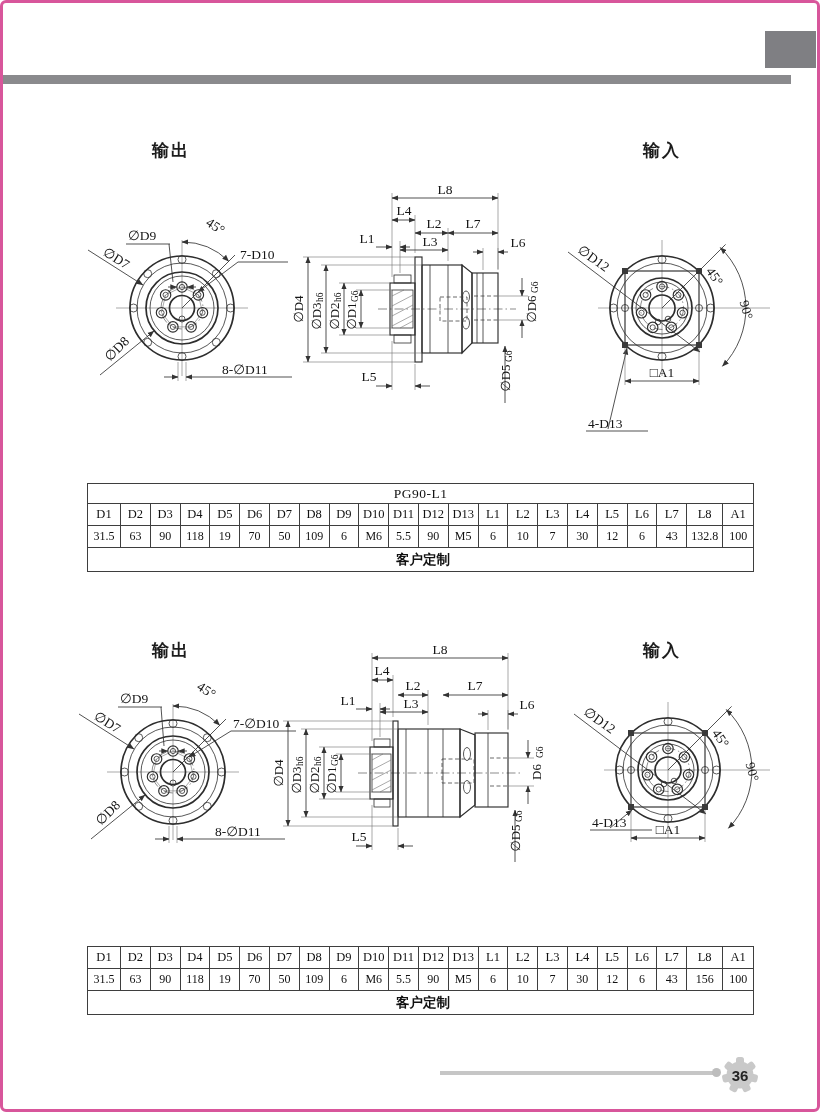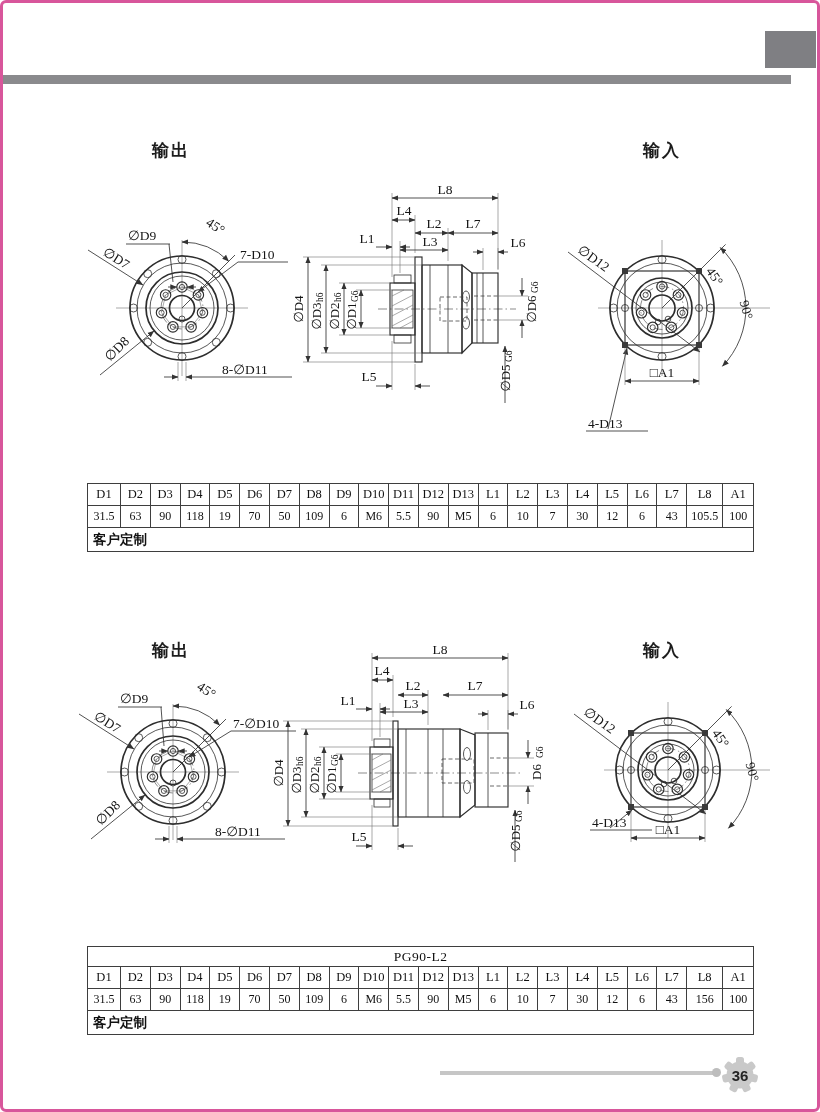--- a/index.html
+++ b/index.html
@@ -23,21 +23,21 @@
   text.dl{font-family:"Liberation Serif",serif;font-size:13.5px;fill:#151515}
   text.dr{font-family:"Liberation Serif",serif;font-size:13px;fill:#151515}
   text.tol{font-family:"Liberation Serif",serif;font-size:9.5px;fill:#151515}
   
   .spec-table{position:absolute;left:87px;width:666px;border-collapse:collapse;table-layout:fixed;
               font-family:"Liberation Serif",serif;color:#111;}
   .spec-table td,.spec-table th{border:1px solid #3e3e3e;text-align:center;padding:0;overflow:hidden;}
   .spec-table .title-row td{height:19px;font-size:13.5px;letter-spacing:.5px;}
   .spec-table .head-row td{height:21px;font-size:12.5px;margin-top:38px;}
   .spec-table .val-row td{height:21px;font-size:12px;}
-  .spec-table .note-row td{height:23px;font-size:13.5px;text-align:left;padding-left:5px;font-weight:600;
+  .spec-table .note-row td{height:23px;font-size:13.5px;text-align:center;padding-left:5px;font-weight:600;
                            font-family:"Liberation Sans",sans-serif;}
   
   .footer-line{position:absolute;left:440px;top:1071px;width:276px;height:3.5px;background:#c6c6c6;}
   .footer-dot{position:absolute;left:712px;top:1068px;width:9px;height:9px;border-radius:50%;background:#bdbdbd;}
   .gear{position:absolute;left:716px;top:1051px;}
   .gear text{font-family:"Liberation Sans",sans-serif;font-size:15px;font-weight:700;fill:#232323;}
 </style>
 </head>
 <body>
 
@@ -282,20 +282,23 @@
         <col style="width:29.8px">
         <col style="width:29.8px">
       <col style="width:29.8px">
         <col style="width:29.8px">
         <col style="width:29.8px">
         <col style="width:29.8px">
       <col style="width:36px">
         <col style="width:31px">
     </colgroup>
     <tbody>
+        <tr class="title-row">
+          <td colspan="22">PG90-L1</td>
+        </tr>
     <tr class="head-row">
           <td>D1</td>
           <td>D2</td>
           <td>D3</td>
           <td>D4</td>
           <td>D5</td>
           <td>D6</td>
           <td>D7</td>
           <td>D8</td>
           <td>D9</td>
@@ -327,21 +330,21 @@
           <td>5.5</td>
           <td>90</td>
           <td>M5</td>
           <td>6</td>
           <td>10</td>
           <td>7</td>
           <td>30</td>
           <td>12</td>
           <td>6</td>
           <td>43</td>
-          <td>105.5</td>
+          <td>132.8</td>
           <td>100</td>
         </tr>
     <tr class="note-row">
           <td colspan="22">客户定制</td>
         </tr>
   </tbody>
     </table>
 
   <div class="cjk-label" style="left:152px;top:639px">输出</div>
   <div class="cjk-label" style="left:643px;top:639px">输入</div>
@@ -569,23 +572,20 @@
         <col style="width:29.8px">
         <col style="width:29.8px">
       <col style="width:29.8px">
         <col style="width:29.8px">
         <col style="width:29.8px">
         <col style="width:29.8px">
       <col style="width:36px">
         <col style="width:31px">
     </colgroup>
     <tbody>
-        <tr class="title-row">
-          <td colspan="22">PG90-L2</td>
-        </tr>
     <tr class="head-row">
           <td>D1</td>
           <td>D2</td>
           <td>D3</td>
           <td>D4</td>
           <td>D5</td>
           <td>D6</td>
           <td>D7</td>
           <td>D8</td>
           <td>D9</td>

